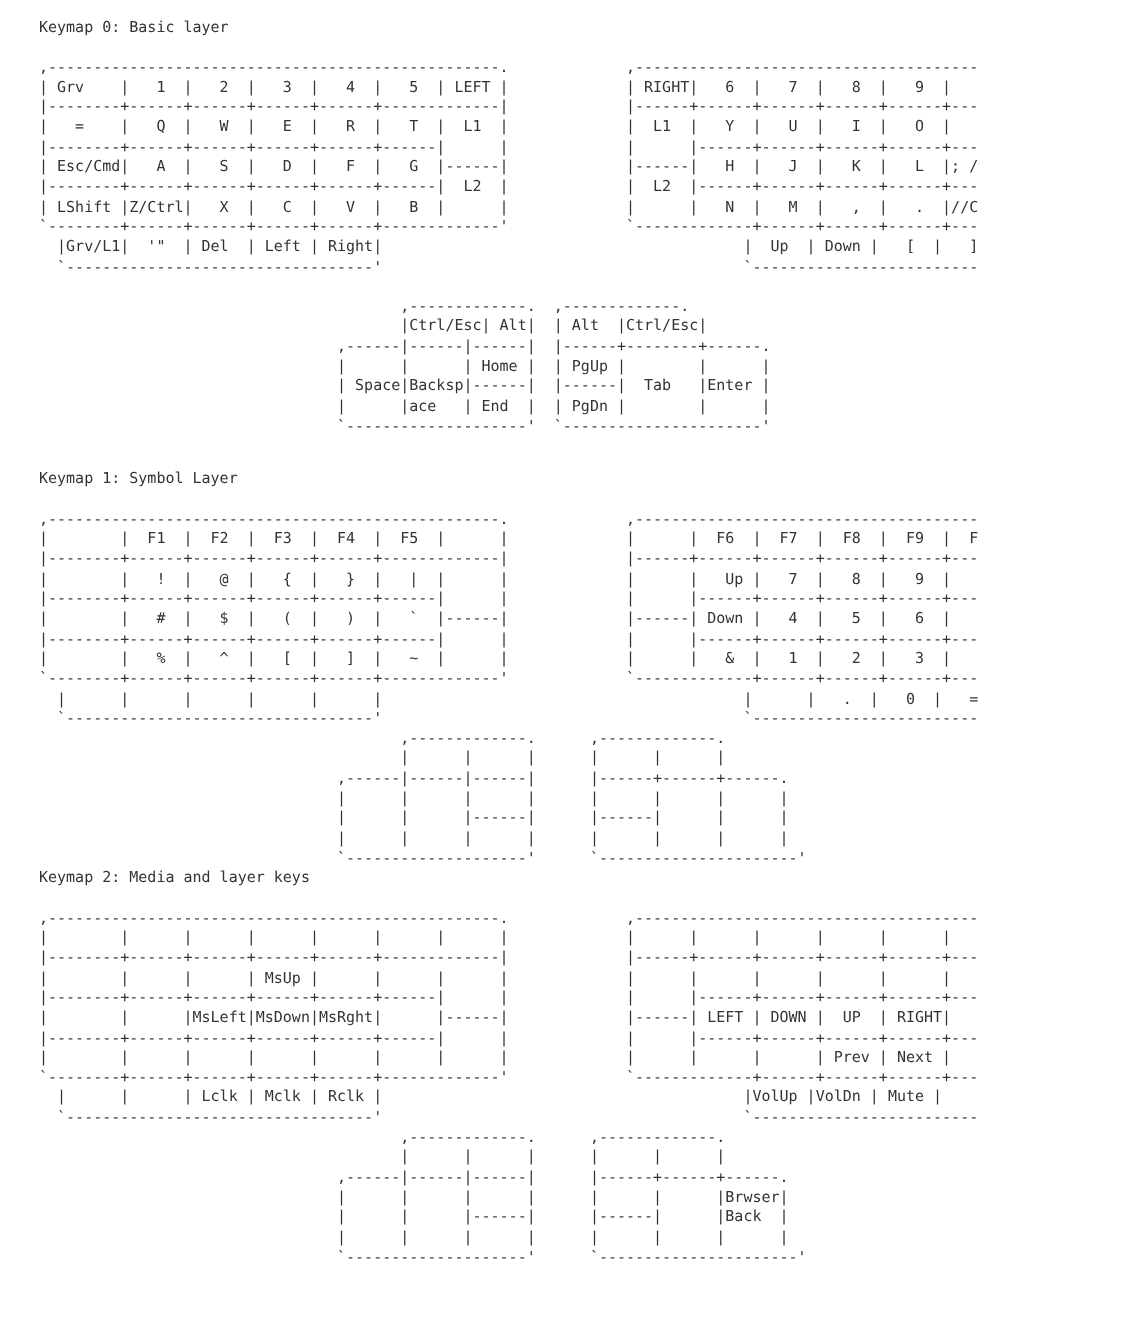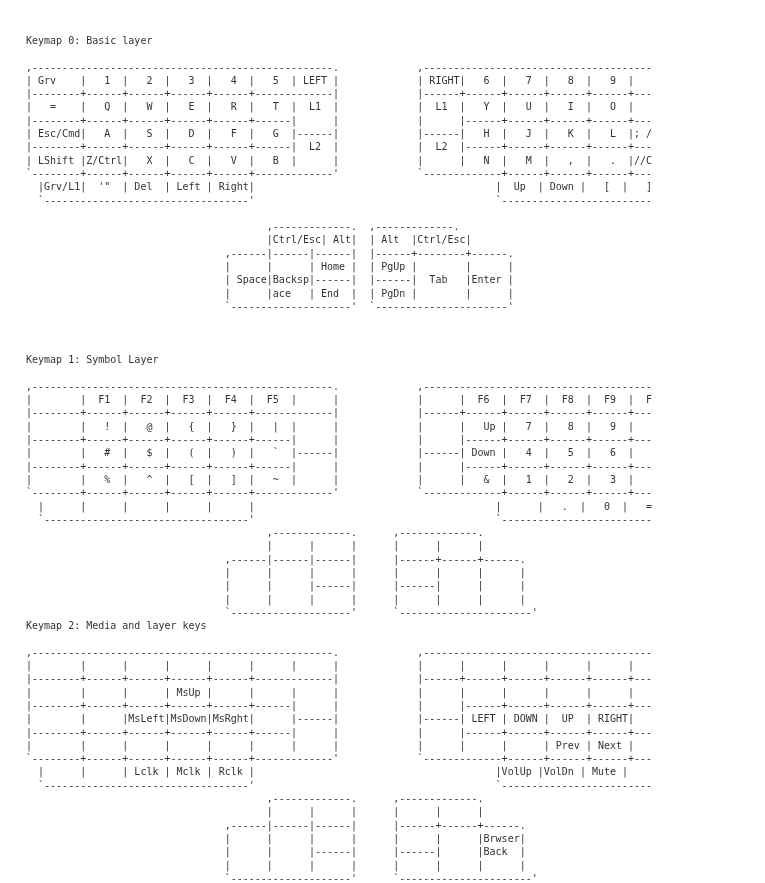--- a/index.html
+++ b/index.html
@@ -5,35 +5,35 @@
   html, body {
     margin: 0;
     padding: 0;
     background: #ffffff;
   }
   .doc {
     width: 652px;
     height: 883px;
     overflow: hidden;
     box-sizing: border-box;
-    padding: 34px 0 0 26px;
+    padding: 12px 0 0 26px;
     background: #ffffff;
   }
   pre {
     margin: 0;
     font-family: "DejaVu Sans Mono", "Liberation Mono", monospace;
     font-size: 10px;
     line-height: 13.3px;
     color: #333333;
     white-space: pre;
   }
   .keymap-title {
     margin-bottom: 13.3px; 
   }
-  .gap-large { margin-top: 40px; } 
+  .gap-large { margin-top: 22px; } 
   .gap-none  { margin-top: 0; }      
 </style>
 </head>
 <body>
 
 <div class="doc">
 
   <section class="keymap-section">
     <pre class="keymap-title">Keymap 0: Basic layer</pre>
     <pre class="keymap-art">,--------------------------------------------------.             ,--------------------------------------------------.

